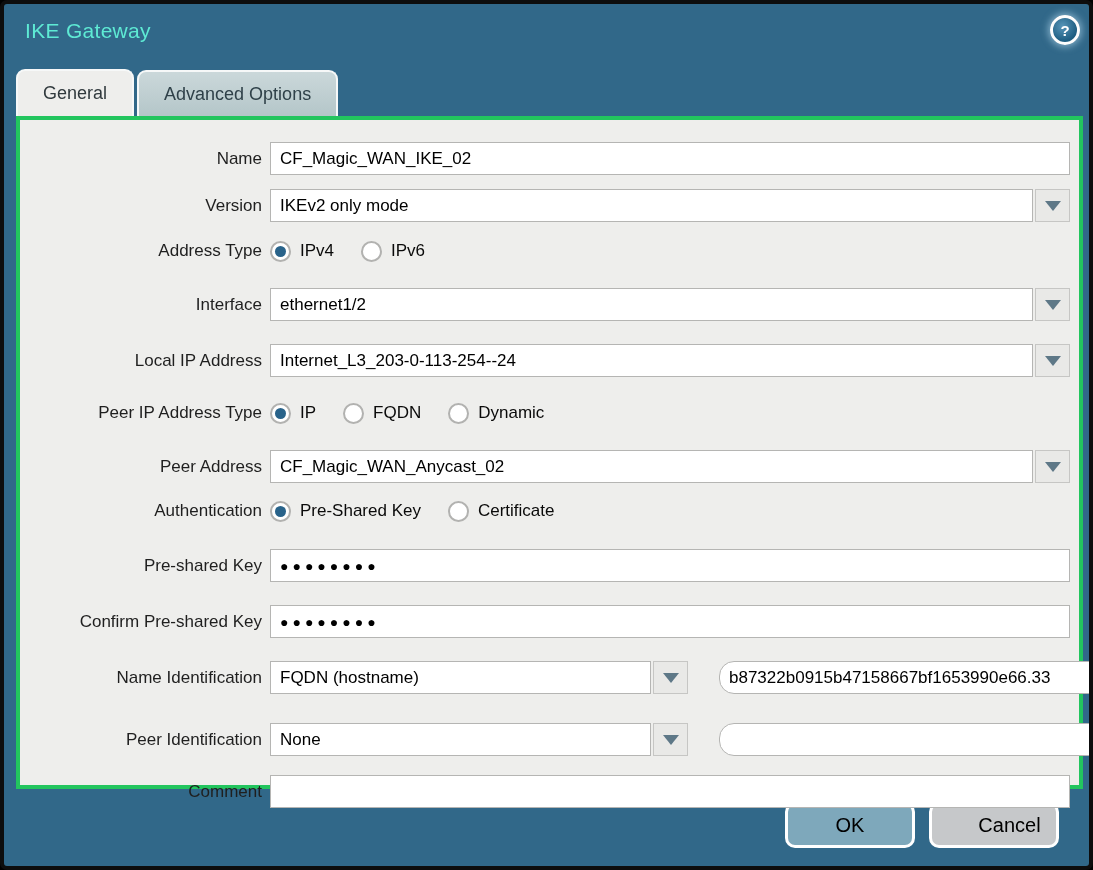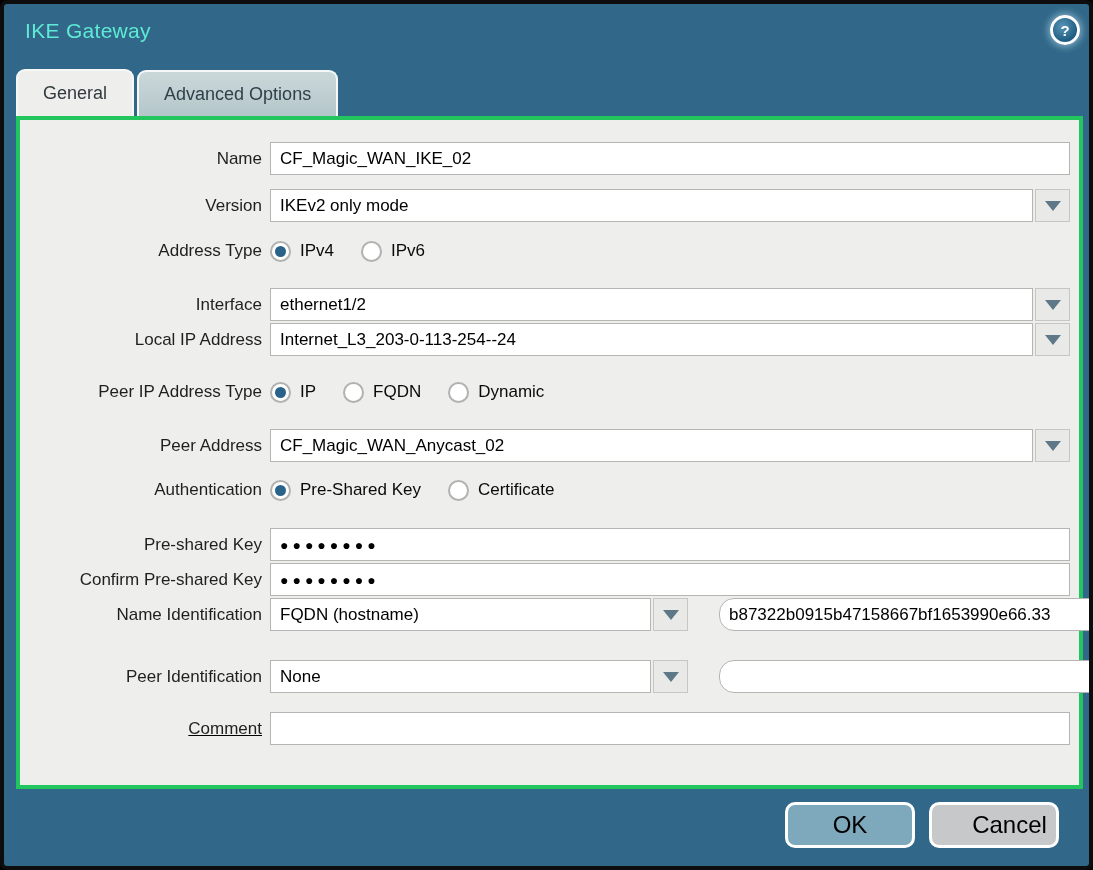--- a/index.html
+++ b/index.html
@@ -45,26 +45,26 @@
   .dd-arrow{width:0;height:0;border-left:8px solid transparent;border-right:8px solid transparent;
             border-top:10px solid #5e7887;}
 
   .opt{display:flex;align-items:center;margin-right:27px;font-size:17px;color:#0a0a0a;}
   .radio{box-sizing:border-box;width:21px;height:21px;border-radius:50%;background:#fff;
          border:2px solid #b2b2b0;margin-right:9px;cursor:pointer;flex-shrink:0;}
   .radio.sel::after{content:"";display:block;width:11px;height:11px;border-radius:50%;
                     background:#29638a;margin:3px auto 0;}
 
   
-  .m14{margin-top:14px;} .m15{margin-top:15px;} .m23{margin-top:23px;} .m13{margin-top:2px;}
-  .m22{margin-top:22px;} .m24{margin-top:24px;} .m18{margin-top:29px;} .m19{margin-top:19px;text-decoration:underline;}
+  .m14{margin-top:14px;} .m15{margin-top:15px;} .m23{margin-top:23px;} .m13{margin-top:23px;}
+  .m22{margin-top:22px;} .m24{margin-top:24px;} .m18{margin-top:29px;} .m19{margin-top:19px;}
 
   
   .btn{position:absolute;top:798px;width:130px;height:46px;box-sizing:border-box;
-       border-radius:10px;border:3px solid #fff;font-size:24px;color:#000;
+       border-radius:10px;border:3px solid #fff;font-size:20px;color:#000;
        font-family:"Liberation Sans",sans-serif;cursor:pointer;}
   .btn.ok{left:781px;background:#7ea8bb;}
   .btn.cancel{left:925px;background:#c6c8ca;padding-left:37px;}
 </style>
 </head>
 <body>
 
 <div class="dialog">
 
   <div class="title">IKE Gateway</div>

